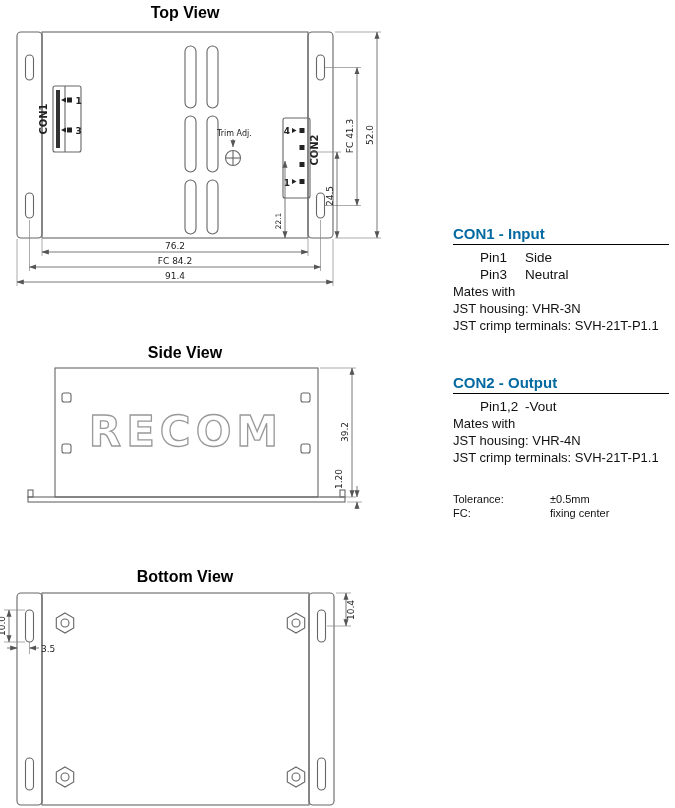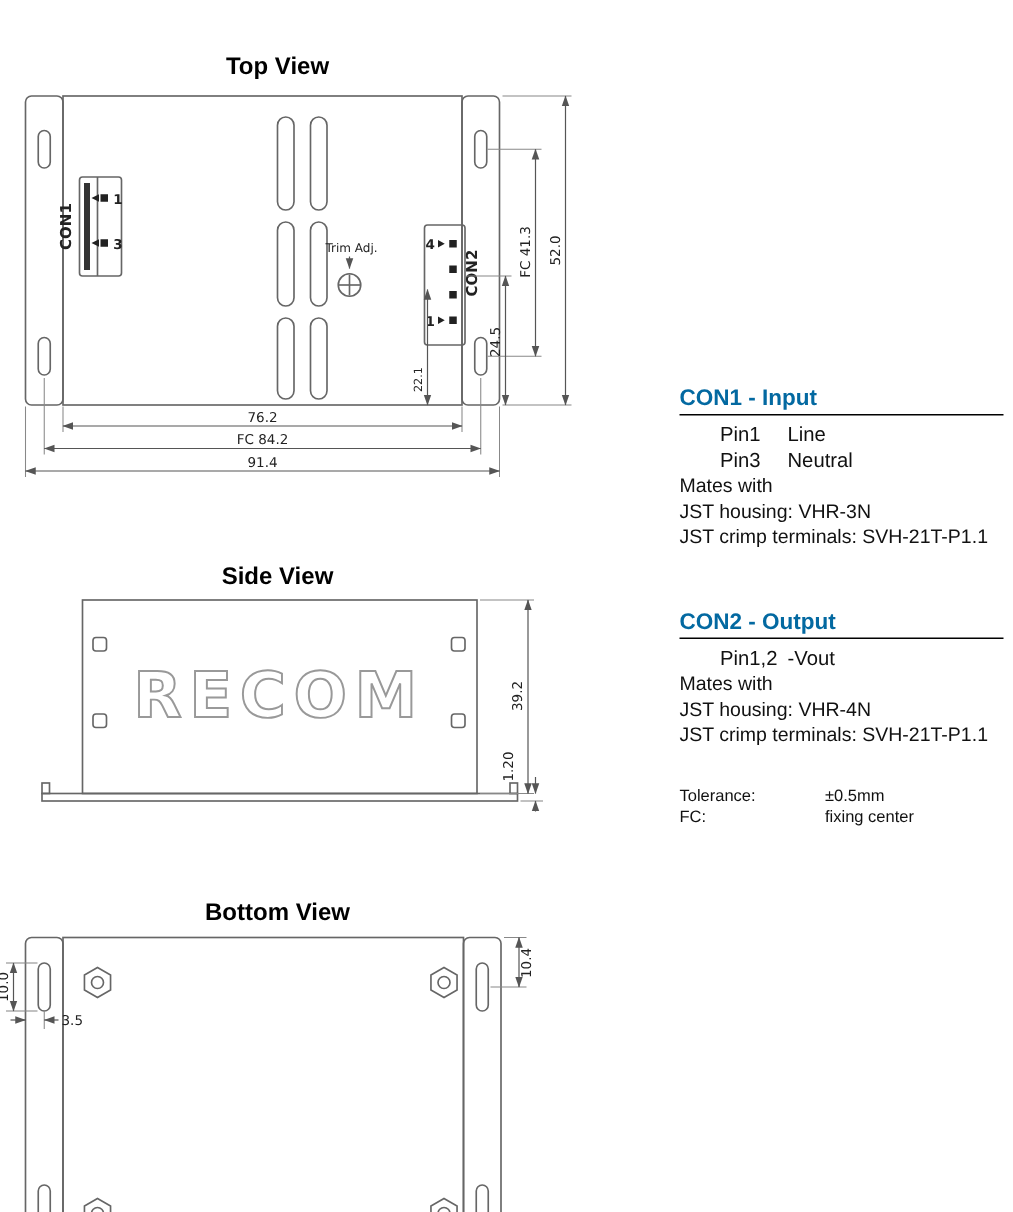--- a/index.html
+++ b/index.html
@@ -1,21 +1,21 @@
 <!DOCTYPE html>
 <html><head>
 <meta charset="utf-8">
 <style>
   * { margin:0; padding:0; box-sizing:border-box; }
   html,body { background:#ffffff; }
   body {
     width:675px; height:808px; position:relative; overflow:hidden;
     font-family:"Liberation Sans","DejaVu Sans",sans-serif; color:#111;
   }
-  .page { position:absolute; inset:0;margin-top:32px; }
+  .page { position:absolute; inset:0; }
 
   .view-title {
     position:absolute; width:150px; text-align:center;
     font-size:16px; font-weight:bold; color:#000;
   }
   #title-top    { left:110px; top:4px; }
   #title-side   { left:110px; top:344px; }
   #title-bottom { left:110px; top:568px;text-align:center; }
 
   svg.drawing { position:absolute; }
@@ -241,21 +241,21 @@
       <text class="dim-label" x="354" y="20" transform="rotate(-90 354 20)" text-anchor="middle">10.4</text>
     </g>
   </svg>
 
   <div class="right-panel">
 
     <div class="con-block">
       <div class="con-heading">CON1 - Input</div>
       <div class="pin-row">
         <span class="pin-name">Pin1</span>
-        <span class="pin-signal">Line</span>
+        <span class="pin-signal">Side</span>
       </div>
       <div class="pin-row">
         <span class="pin-name">Pin3</span>
         <span class="pin-signal">Neutral</span>
       </div>
       <div class="plain-line">Mates with</div>
       <div class="plain-line">JST housing: VHR-3N</div>
       <div class="plain-line">JST crimp terminals: SVH-21T-P1.1</div>
     </div>
 

